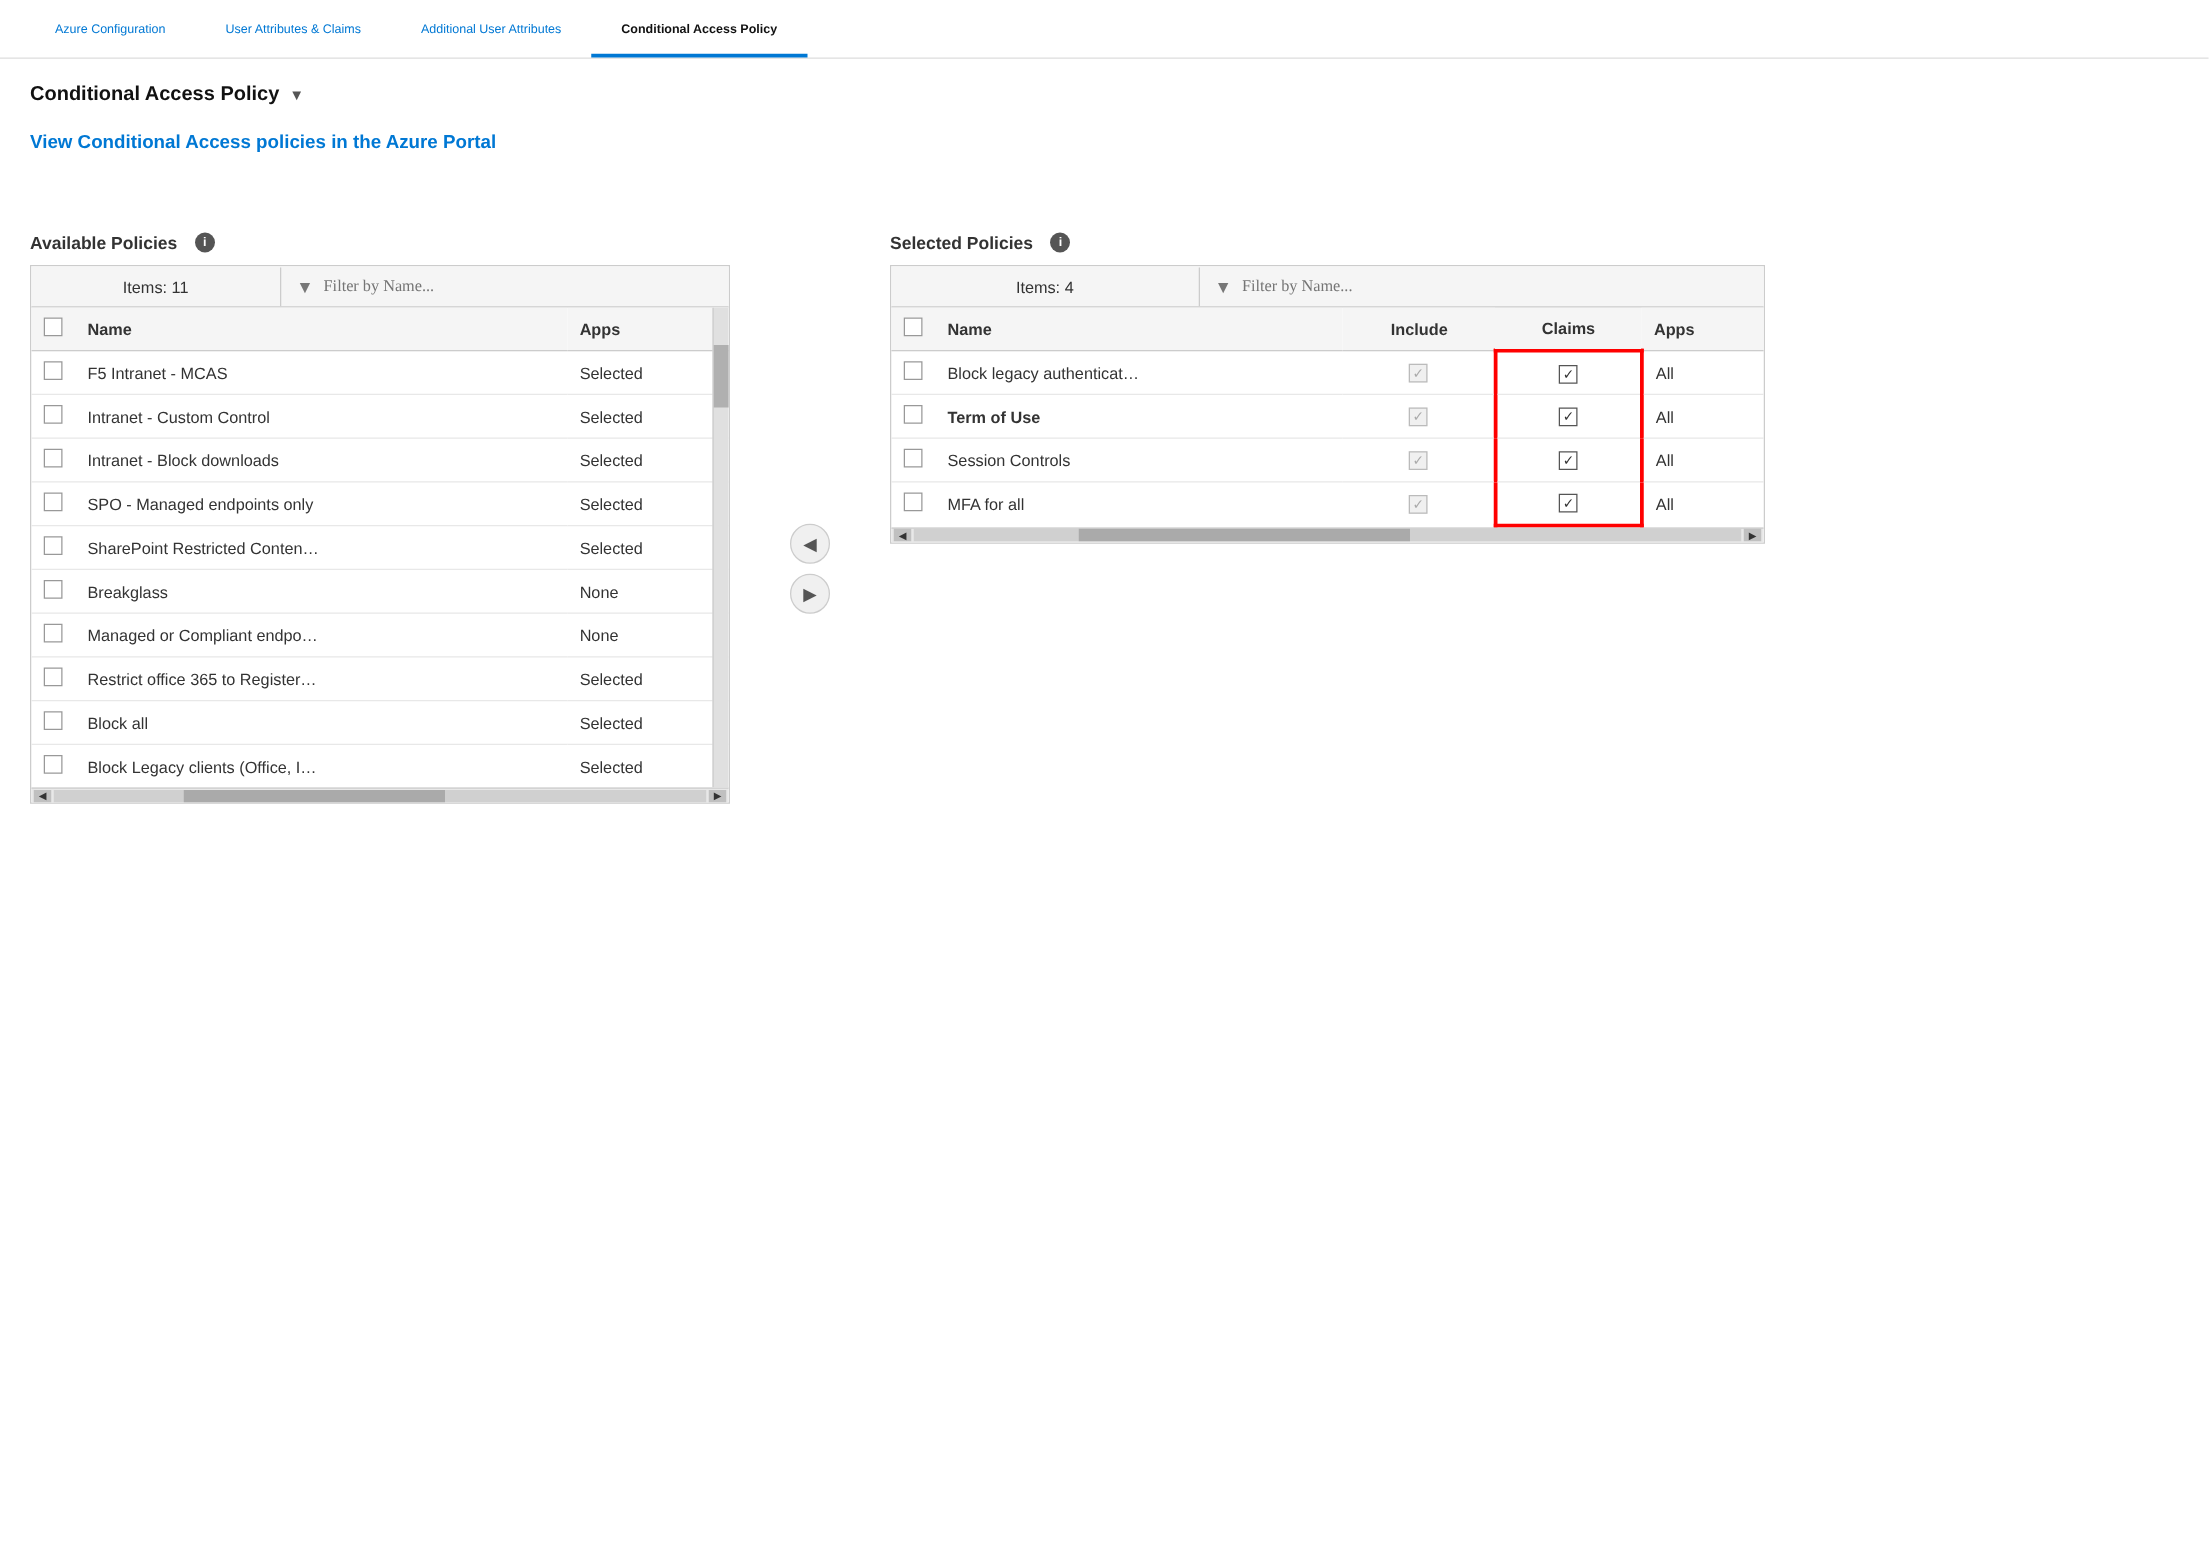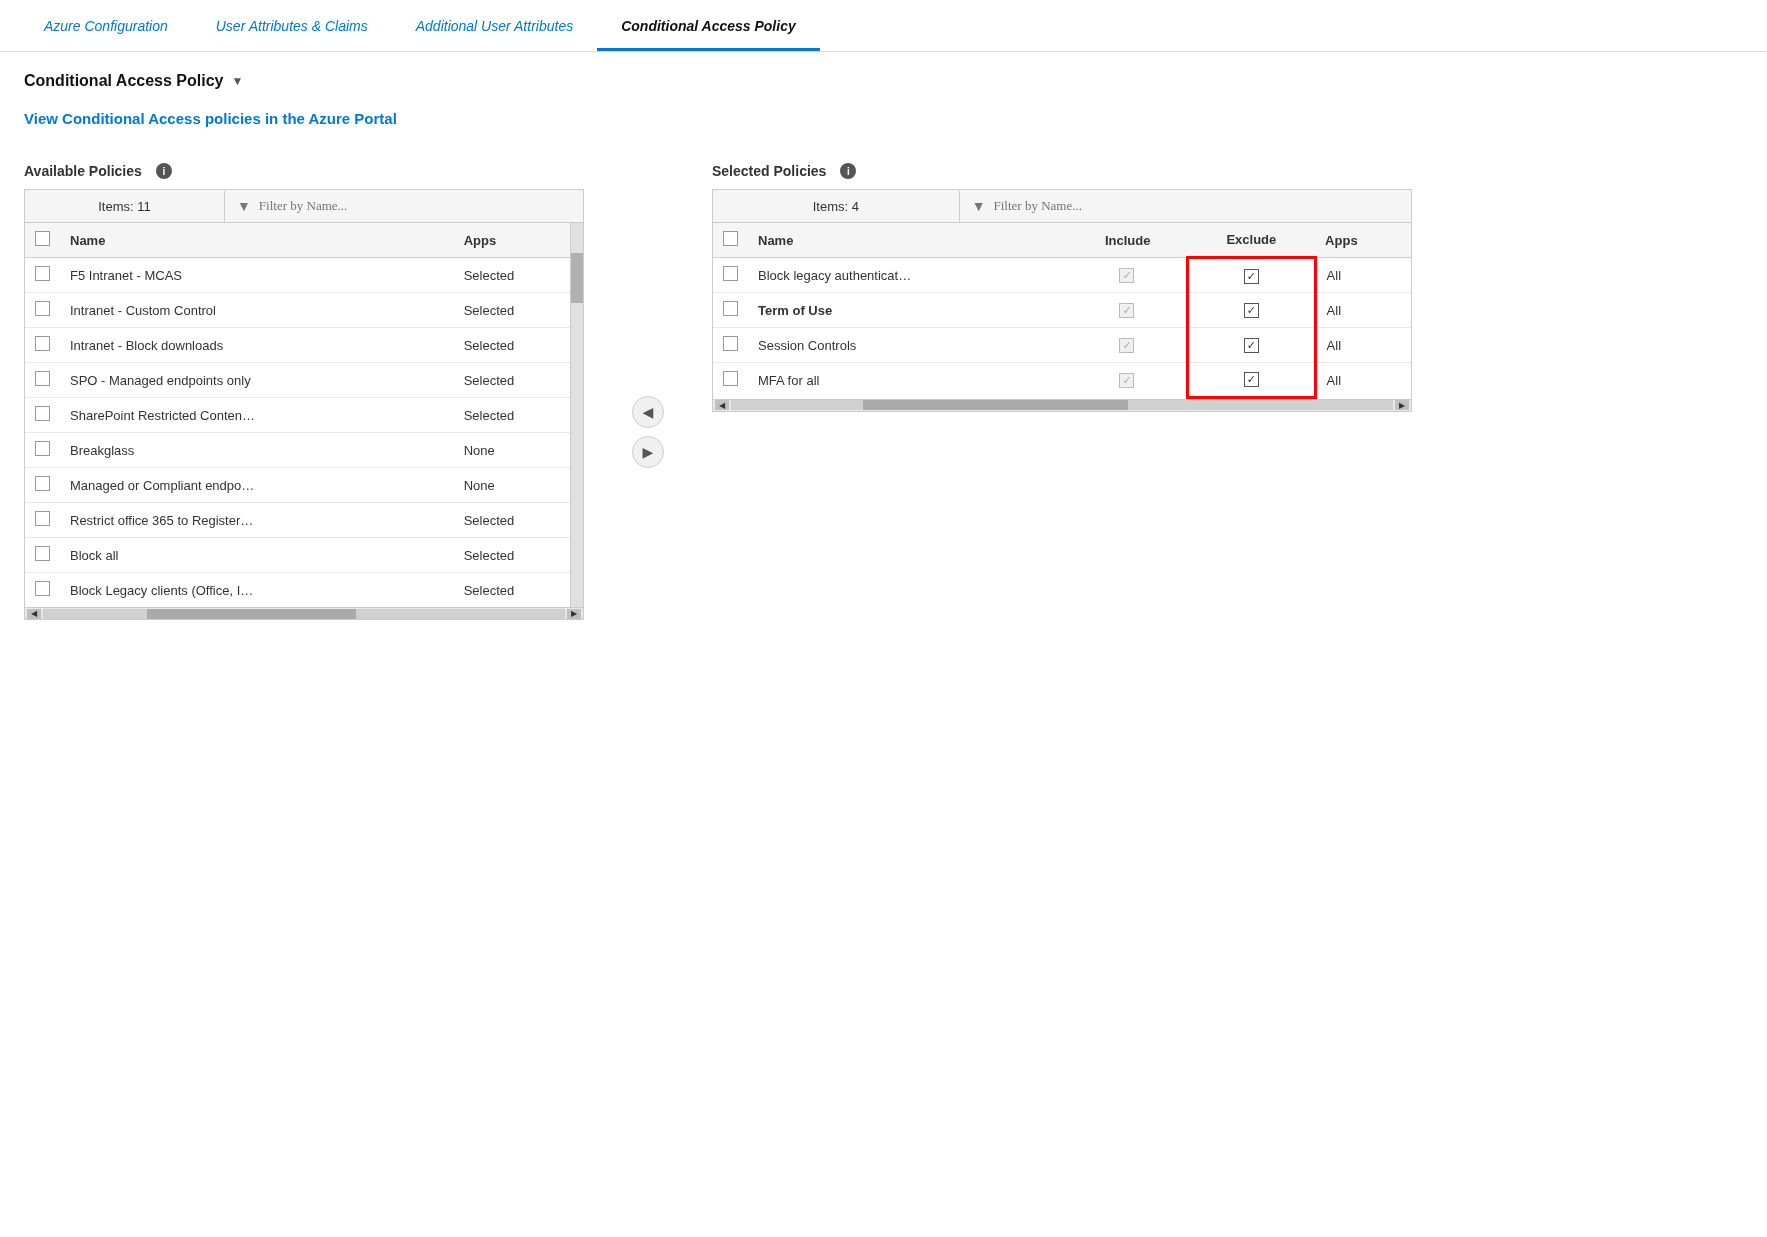--- a/index.html
+++ b/index.html
@@ -7,26 +7,25 @@
 
     .top-nav {
       display: flex;
       border-bottom: 1px solid #ddd;
       padding: 0 20px;
       background: #fff;
     }
     .top-nav-item {
       padding: 18px 24px 14px;
       cursor: pointer;
-      font-size: 14px;
+      font-size: 10px;
       color: #0078d4;
       text-decoration: none;
       border-bottom: 3px solid transparent;
       white-space: nowrap;
-      font-style: italic;
     }
     .top-nav-item.active {
       color: #111;
       border-bottom: 3px solid #0078d4;
       font-weight: 600;
     }
 
     .page-content {
       padding: 20px 24px;
     }
@@ -44,21 +43,21 @@
       font-size: 12px;
       color: #555;
     }
 
     .azure-link {
       color: #0078d4;
       font-weight: 600;
       font-size: 15px;
       text-decoration: none;
       cursor: pointer;
-      margin-bottom: 12px;
+      margin-bottom: 40px;
       display: inline-block;
     }
 
     .panels-container {
       display: flex;
       gap: 40px;
       align-items: flex-start;
       margin-top: 24px;
     }
 
@@ -449,21 +448,21 @@
         <div style="position:relative;overflow:hidden;">
           <table class="data-table">
             <thead>
               <tr>
                 <th class="checkbox-col">
                   <div class="checkbox-wrapper"></div>
                 </th>
                 <th>Name</th>
                 <th class="th-center">Include</th>
                 <th class="th-center" style="position:relative;">
-                  <span>Exclude</span>
+                  <span>Claims</span>
                 </th>
                 <th class="apps-col">Apps</th>
               </tr>
             </thead>
             <tbody id="selected-tbody">
             <tr>
     <td class="checkbox-col">
       <div class="checkbox-wrapper"></div>
     </td>
     <td style="white-space:nowrap;padding-right:12px;">Block legacy authenticat…</td>

